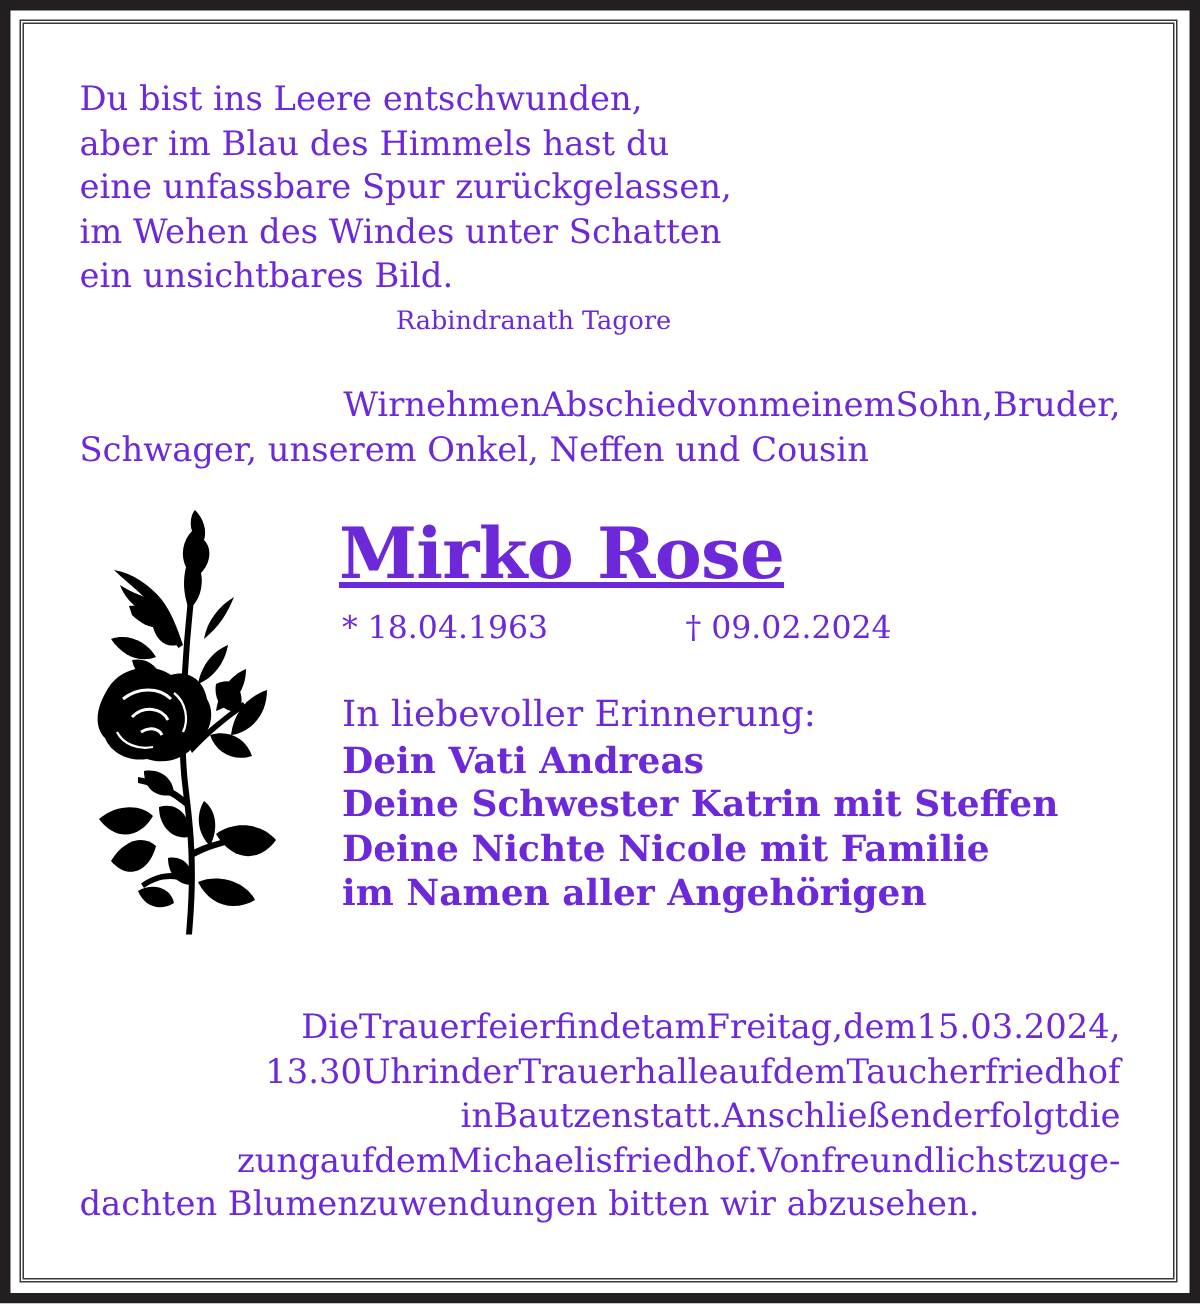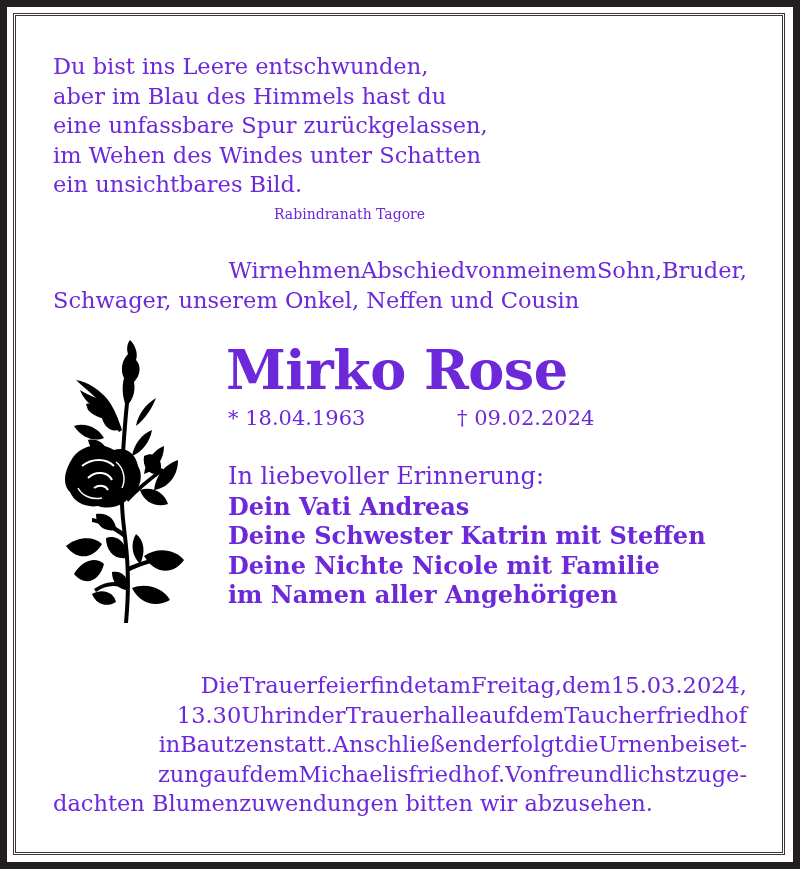--- a/index.html
+++ b/index.html
@@ -9,24 +9,24 @@
     box-sizing: border-box; border: 7px solid #231f20; background: #ffffff;
   }
   .frame-inner {
     position: absolute; left: 13px; top: 13px; width: 772px; height: 842px;
     box-sizing: border-box; border: 3px double #3a3637;
   }
   .serif { font-family: "DejaVu Serif", "Liberation Serif", serif; color: #6d28d9; }
   .block { position: absolute; }
   .poem { left: 53px; top: 52px; font-size: 22.5px; line-height: 29.5px; }
   .poem div { white-space: nowrap; }
-  .author { left: 274px; top: 204px; font-size: 14px; line-height: 20px; white-space: nowrap; }
+  .author { left: 264px; top: 204px; font-size: 17px; line-height: 20px; white-space: nowrap; }
   .intro { left: 53px; top: 256px; width: 694px; font-size: 22.5px; line-height: 29.5px; }
   .justline { display: flex; justify-content: flex-end; white-space: nowrap; }
-  .name { left: 226px; top: 340px; font-size: 54px; line-height: 60px; font-weight: bold; white-space: nowrap; letter-spacing: -0.5px; }
+  .name { left: 226px; top: 340px; font-size: 47px; line-height: 60px; font-weight: bold; white-space: nowrap; letter-spacing: -0.5px; text-decoration: underline; }
   .dates { left: 228px; top: 404px; width: 400px; font-size: 21px; line-height: 28px; white-space: nowrap; }
   .dates .birth { position: absolute; left: 0; top: 0; }
   .dates .death { position: absolute; left: 229px; top: 0; }
   .family { left: 228px; top: 462px; font-size: 24px; line-height: 29.6px; white-space: nowrap; }
   .family .bold { font-weight: bold; }
   .ceremony { left: 53px; top: 671px; width: 694px; font-size: 22.5px; line-height: 29.5px; }
   .rose { position: absolute; left: 52px; top: 338px; width: 140px; height: 290px; }
 </style>
 </head>
 <body>
@@ -136,21 +136,20 @@
       <span>dem</span>
       <span>Taucherfriedhof</span>
     </div>
   <div class="justline">
       <span>in</span>
       <span>Bautzen</span>
       <span>statt.</span>
       <span>Anschließend</span>
       <span>erfolgt</span>
       <span>die</span>
-      <span>Urnenbeiset-</span>
     </div>
   <div class="justline">
       <span>zung</span>
       <span>auf</span>
       <span>dem</span>
       <span>Michaelisfriedhof.</span>
       <span>Von</span>
       <span>freundlichst</span>
       <span>zuge-</span>
     </div>

